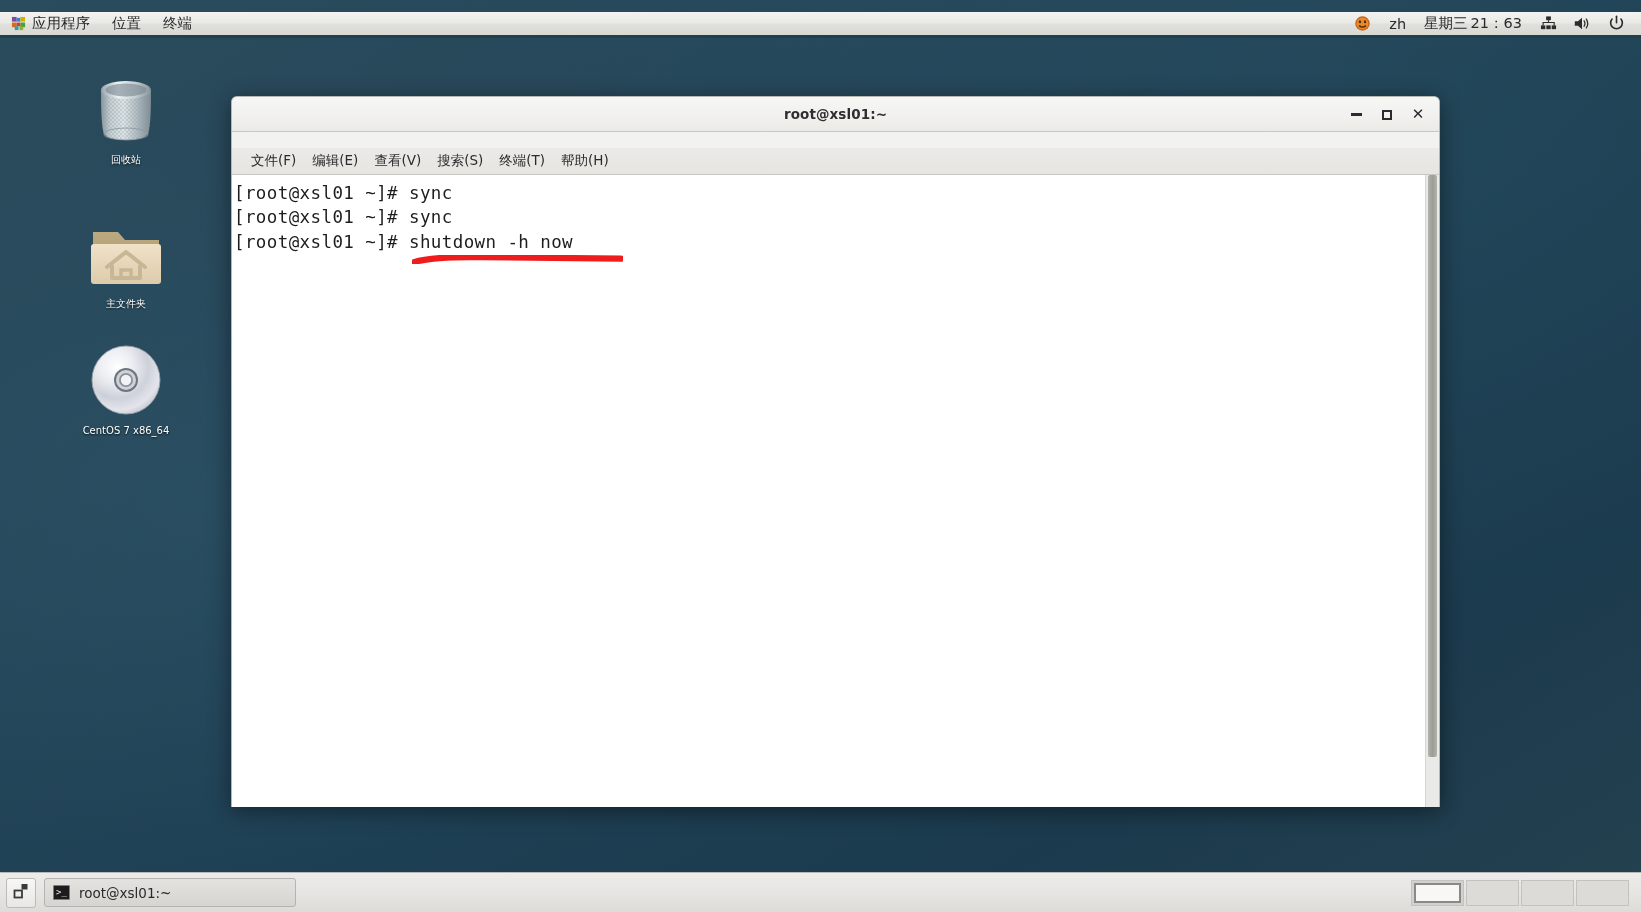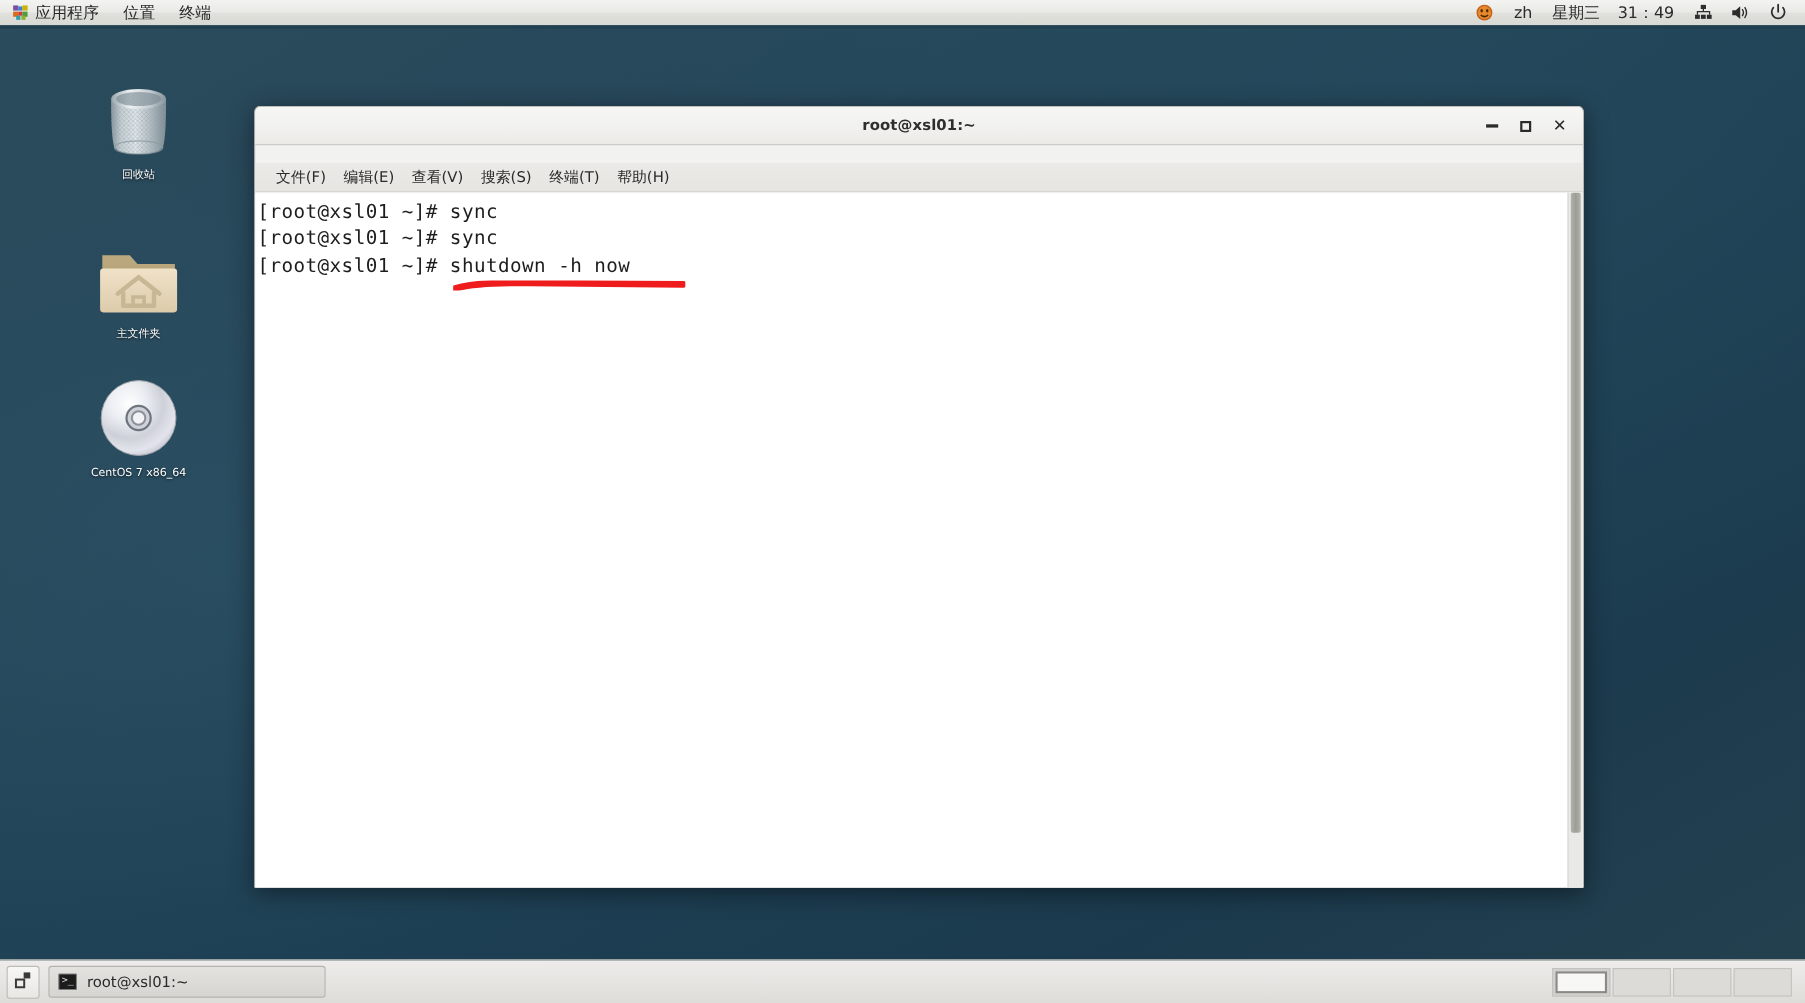--- a/index.html
+++ b/index.html
@@ -18,21 +18,21 @@
     height: 912px;
     background:
       radial-gradient(ellipse 900px 600px at 12% 55%, rgba(46,84,104,0.55) 0%, rgba(0,0,0,0) 62%),
       radial-gradient(ellipse 1300px 900px at 78% 8%, rgba(40,78,96,0.50) 0%, rgba(0,0,0,0) 65%),
       linear-gradient(150deg, #2b4c5c 0%, #26475a 28%, #1e4054 55%, #1b3a4d 78%, #24414f 100%);
   }
 
   
   #top-panel {
     position: absolute;
-    left: 0; top: 0;
+    left: 0; top: 12px;
     width: 1641px; height: 26px;
     background: linear-gradient(to bottom, #f3f3f1 0%, #e9e9e6 48%, #e0e0dc 52%, #d9d9d4 100%);
     border-bottom: 3px solid #20404f;
     display: flex;
     align-items: center;
     font-size: 14.5px;
     color: #2a2a2a;
     z-index: 50;
   }
   .panel-left { display: flex; align-items: center; height: 100%; }
@@ -295,23 +295,23 @@
             <ellipse cx="13" cy="8" rx="1.3" ry="1.8" fill="#4a2a08"></ellipse>
             <path d="M6 12.5 Q10 16 14 12.5" stroke="#4a2a08" stroke-width="1.6" fill="none"></path>
           </svg>
         </span>
       </div>
 
       <div class="panel-item" style="padding:0 9px;">
         <span>zh</span>
       </div>
 
-      <div class="panel-item" style="padding:0 9px; gap:16px;">
+      <div class="panel-item" style="padding:0 9px; gap:3px;">
         <span>星期三</span>
-        <span>31：49</span>
+        <span>21：63</span>
       </div>
 
       <div class="panel-item" style="padding:0 7px;">
         <span class="tray-icon">
           <svg width="17" height="17" viewBox="0 0 18 18">
             <rect x="6.5" y="1.5" width="5" height="4" fill="#2c2c2c"></rect>
             <rect x="1" y="11" width="4.6" height="4" fill="#2c2c2c"></rect>
             <rect x="6.7" y="11" width="4.6" height="4" fill="#2c2c2c"></rect>
             <rect x="12.4" y="11" width="4.6" height="4" fill="#2c2c2c"></rect>
             <path d="M9 5.5 V8 M3.3 11 V8 H15 V11" stroke="#2c2c2c" stroke-width="1.2" fill="none"></path>

